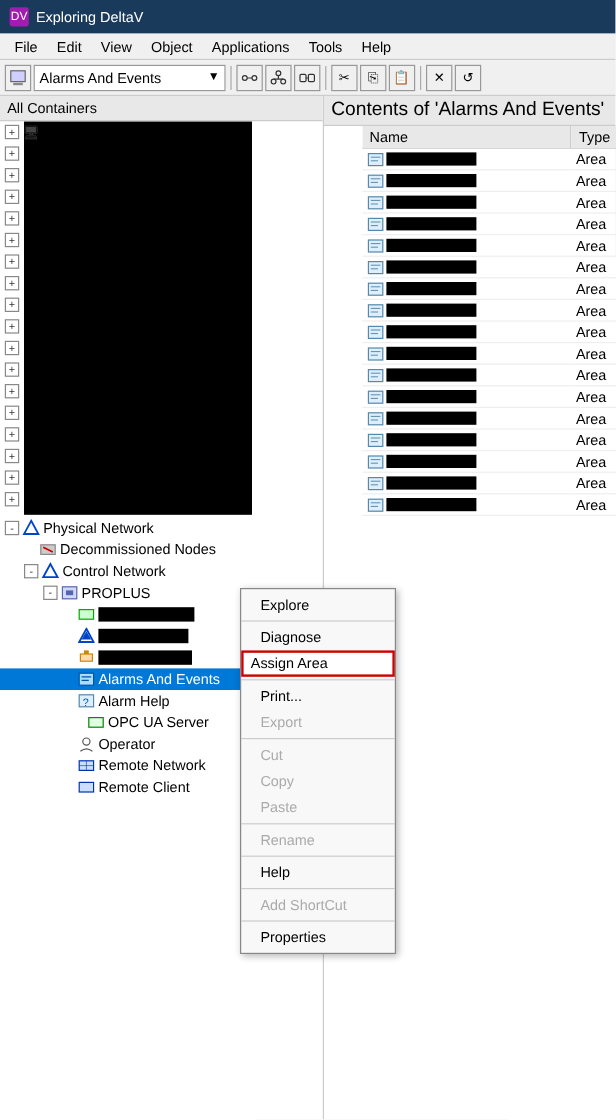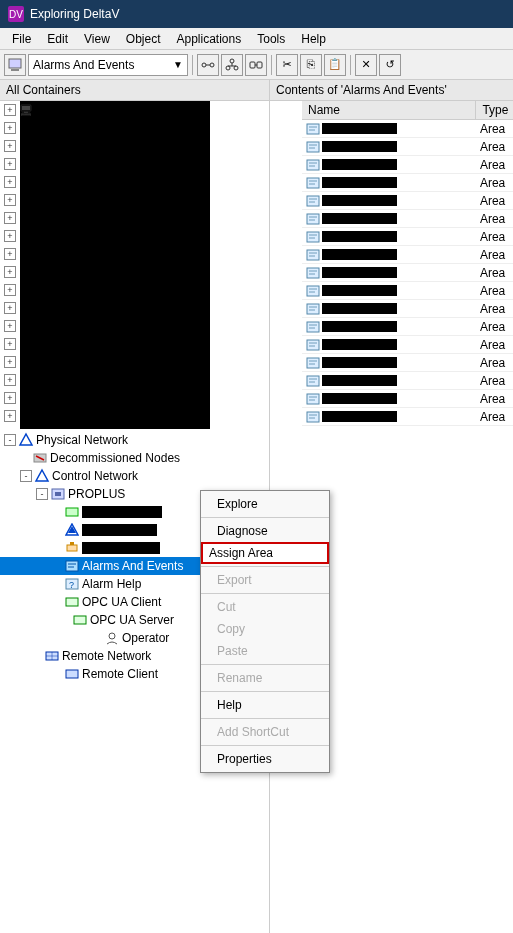--- a/index.html
+++ b/index.html
@@ -161,21 +161,21 @@
     .right-panel {
       flex: 1;
       display: flex;
       flex-direction: column;
       overflow: hidden;
     }
     .contents-header {
       background: #e8e8e8;
       border-bottom: 1px solid #ccc;
       padding: 3px 6px;
-      font-size: 12px;
+      font-size: 16px;
     }
     .table-area {
       flex: 1;
       overflow-y: auto;
     }
     table {
       width: 100%;
       border-collapse: collapse;
       font-size: 12px;
       margin-left: 32px;
@@ -495,52 +495,43 @@
         <div style="width:12px;"></div>
         <div class="tree-icon">
           <svg width="14" height="14" viewBox="0 0 14 14">
             <rect x="1" y="2" width="12" height="10" fill="#ddeeff" stroke="#5588aa" stroke-width="1"></rect>
             <text x="4" y="11" font-size="9" fill="#0055aa">?</text>
           </svg>
         </div>
         <span class="tree-label">Alarm Help</span>
       </div>
 
+
+      <div class="tree-item" style="padding-left:60px;">
+        <div style="width:12px;"></div>
+        <div class="tree-icon">
+          <svg width="14" height="14" viewBox="0 0 14 14">
+            <rect x="1" y="3" width="12" height="8" fill="#e0ffe0" stroke="#008800" stroke-width="1"></rect>
+          </svg>
+        </div>
+        <span class="tree-label">OPC UA Server</span>
+      </div>
+
       <div class="tree-item" style="padding-left:52px;">
-        <div style="width:12px;"></div>
-        <div class="tree-icon">
-          <svg width="14" height="14" viewBox="0 0 14 14">
-            <rect x="1" y="3" width="12" height="8" fill="#e0ffe0" stroke="#008800" stroke-width="1"></rect>
-          </svg>
-        </div>
-        <span class="tree-label">OPC UA Client</span>
-      </div>
-
-      <div class="tree-item" style="padding-left:60px;">
-        <div style="width:12px;"></div>
-        <div class="tree-icon">
-          <svg width="14" height="14" viewBox="0 0 14 14">
-            <rect x="1" y="3" width="12" height="8" fill="#e0ffe0" stroke="#008800" stroke-width="1"></rect>
-          </svg>
-        </div>
-        <span class="tree-label">OPC UA Server</span>
-      </div>
-
-      <div class="tree-item" style="padding-left:52px;margin-left:40px;">
         <div style="width:12px;"></div>
         <div class="tree-icon">
           <svg width="14" height="14" viewBox="0 0 14 14">
             <circle cx="7" cy="5" r="3" fill="none" stroke="#555" stroke-width="1"></circle>
             <path d="M2,13 Q7,9 12,13" fill="none" stroke="#555" stroke-width="1"></path>
           </svg>
         </div>
         <span class="tree-label">Operator</span>
       </div>
 
-      <div class="tree-item" style="padding-left:32px;">
+      <div class="tree-item" style="padding-left:52px;">
         <div style="width:12px;"></div>
         <div class="tree-icon">
           <svg width="14" height="14" viewBox="0 0 14 14">
             <rect x="1" y="3" width="12" height="8" fill="#ccddff" stroke="#0033aa" stroke-width="1"></rect>
             <line x1="7" y1="3" x2="7" y2="11" stroke="#0033aa" stroke-width="0.5"></line>
             <line x1="1" y1="7" x2="13" y2="7" stroke="#0033aa" stroke-width="0.5"></line>
           </svg>
         </div>
         <span class="tree-label">Remote Network</span>
       </div>
@@ -713,20 +704,21 @@
 
 </div>
 
 <div class="context-menu" id="context-menu" style="left: 200px; top: 490px;">
 
 <div class="ctx-item">Explore</div>
     <div class="ctx-sep"></div>
     <div class="ctx-item">Diagnose</div>
     <div class="ctx-item highlighted">Assign Area</div>
     <div class="ctx-sep"></div>
+    <div class="ctx-item">Print...</div>
     <div class="ctx-item disabled">Export</div>
     <div class="ctx-sep"></div>
     <div class="ctx-item disabled">Cut</div>
     <div class="ctx-item disabled">Copy</div>
     <div class="ctx-item disabled">Paste</div>
     <div class="ctx-sep"></div>
     <div class="ctx-item disabled">Rename</div>
     <div class="ctx-sep"></div>
     <div class="ctx-item">Help</div>
     <div class="ctx-sep"></div>

